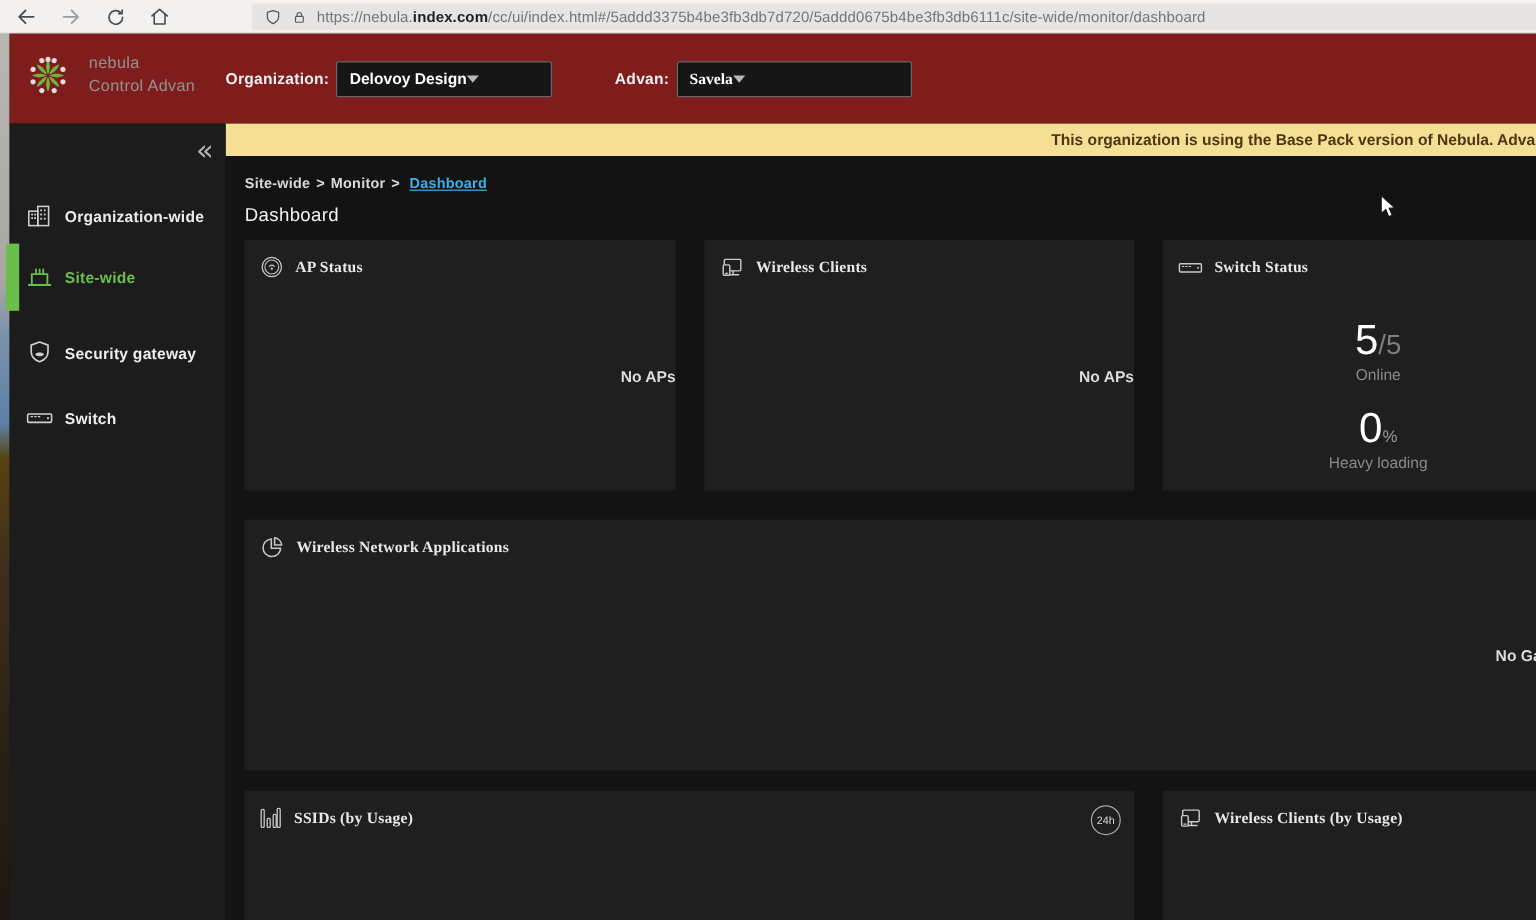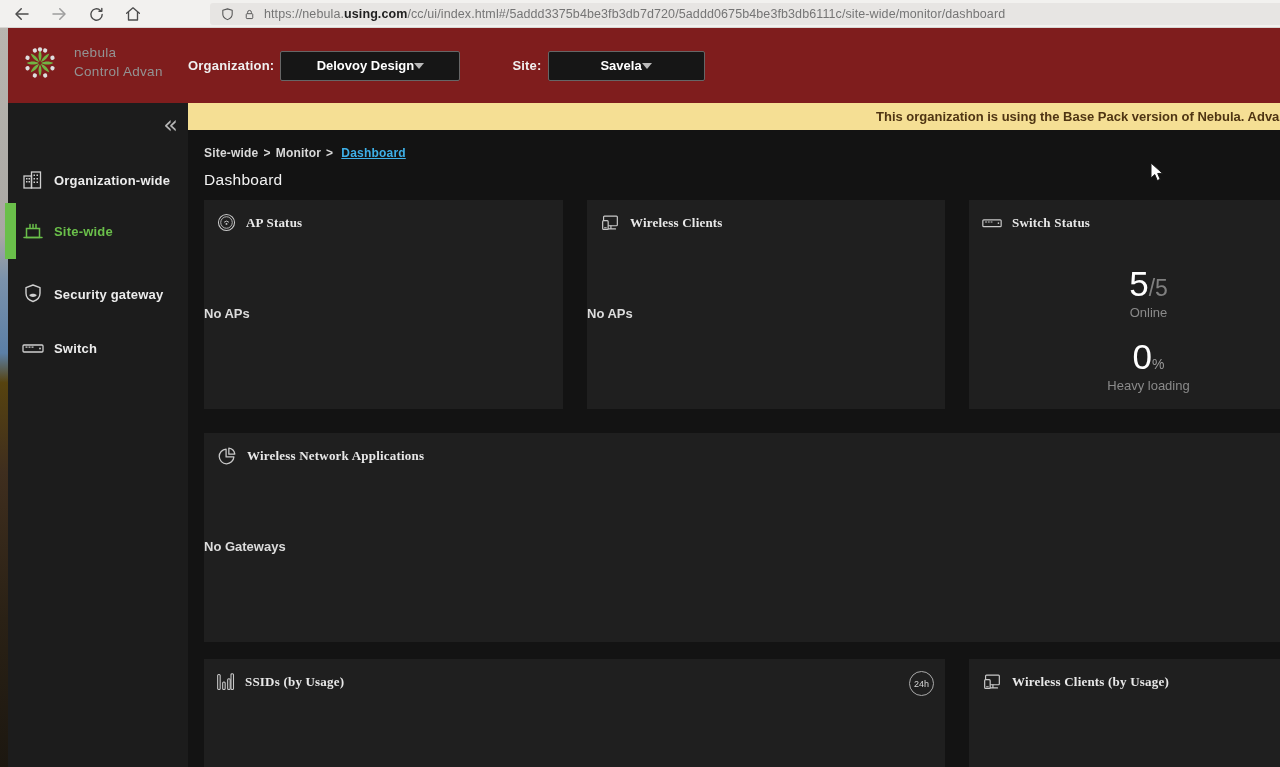--- a/index.html
+++ b/index.html
@@ -26,25 +26,25 @@
   .url-text { font-size:12.5px; color:#757575; letter-spacing:0.1px; }
   .url-text .domain { color:#1f1f1f; font-weight:700; }
   
   .app-header { position:absolute; left:8px; top:28px; width:1272px; height:75px; background:#7f1d1d; }
   .brand { position:absolute; left:14px; top:16px; display:flex; align-items:center; gap:16px; }
   .brand-text { color:#939393; font-size:13.5px; line-height:1.4; letter-spacing:0.3px; }
   .selector-row { position:absolute; left:180px; top:0; height:75px; display:flex; align-items:center; }
   .sel-label { color:#f0f0f0; font-size:13px; font-weight:700; letter-spacing:0.2px; }
   .dropdown {
     height:30px; background:#161616; border:1px solid #666; border-radius:2px;
-    display:flex; align-items:center; justify-content:center;
+    display:flex; align-items:center; justify-content:flex-start;
     padding:0 10px; margin-left:6px; color:#fff; font-size:13px; font-weight:600; cursor:pointer;
   }
   .dd-org { width:180px; margin-right:52px; }
-  .dd-site { width:157px; }
+  .dd-site { width:196px;font-family:Liberation Serif, serif; }
   .caret { width:0; height:0; border-left:5px solid transparent; border-right:5px solid transparent; border-top:6px solid #b9b9b9; }
   
   .banner {
     position:absolute; left:188px; top:103px; width:1092px; height:27px;
     background:var(--banner-bg,#f5df94); overflow:hidden;
   }
   .banner span {
     display:inline-block; padding-left:688px; white-space:nowrap;
     font-size:13px; font-weight:600; line-height:27px; color:var(--banner-fg,#4f3513);
   }
@@ -57,21 +57,21 @@
   .active-bar { position:absolute; left:-3px; top:100px; width:11px; height:56px; background:var(--accent-green,#6abf4a); }
   
   .content { position:absolute; left:188px; top:130px; width:1092px; height:637px; background:#131313; overflow:hidden; }
   .breadcrumb { position:absolute; left:16px; top:16px; font-size:12px; font-weight:700; color:#d9d9d9; letter-spacing:0.2px; }
   .breadcrumb .sep { margin:0 5px; color:#d9d9d9; }
   .breadcrumb a { color:var(--link-blue,#3eb0e8); text-decoration:underline; cursor:pointer; margin-left:3px; }
   .page-title { position:absolute; left:16px; top:41px; font-size:15.5px; color:#f2f2f2; letter-spacing:0.3px; }
   .card { position:absolute; background:#1f1f1f; }
   .card-head { display:flex; align-items:center; gap:9px; padding:12px 12px 0 12px; }
   .card-title { color:#e8e8e8; font-size:13px; font-weight:600; letter-spacing:0.2px;font-family:Liberation Serif, serif; }
-  .empty-msg { position:absolute; left:0; right:0; top:106px; text-align:left; color:#dcdcdc; font-size:13px; font-weight:600; }
+  .empty-msg { position:absolute; left:0; right:0; top:106px; text-align:right; color:#dcdcdc; font-size:13px; font-weight:600; }
   .c-ap  { left:16px;  top:70px;  width:359px; height:209px; }
   .c-wc  { left:399px; top:70px;  width:358px; height:209px; }
   .c-sw  { left:781px; top:70px;  width:359px; height:209px; }
   .c-app { left:16px;  top:303px; width:1124px; height:209px; }
   .c-ssid{ left:16px;  top:529px; width:741px; height:280px; }
   .c-wcu { left:781px; top:529px; width:359px; height:280px; }
   .sw-body { text-align:center; }
   .sw-online { margin-top:30px; }
   .big-num { font-size:35px; color:#fff; }
   .big-den { font-size:23px; color:#7f7f7f; }
@@ -118,21 +118,21 @@
       </div>
     </div>
     <div class="url-bar">
       <svg width="15" height="15" viewBox="0 0 24 24" fill="none" stroke="#565656" stroke-width="1.7" stroke-linejoin="round">
           <path d="M12 3l7.5 2.2v6.3c0 4.2-3.2 6.9-7.5 8.7-4.3-1.8-7.5-4.5-7.5-8.7V5.2z"></path>
         </svg>
       <svg width="13" height="15" viewBox="0 0 24 24" fill="none" stroke="#565656" stroke-width="1.8">
           <rect x="6" y="10.5" width="12" height="9" rx="1.5"></rect>
           <path d="M8.5 10.5V8a3.5 3.5 0 0 1 7 0v2.5"></path>
         </svg>
-      <span class="url-text"><span>https://nebula.</span><span class="domain">using.com</span><span>/cc/ui/index.html#/5addd3375b4be3fb3db7d720/5addd0675b4be3fb3db6111c/site-wide/monitor/dashboard</span></span>
+      <span class="url-text"><span>https://nebula.</span><span class="domain">index.com</span><span>/cc/ui/index.html#/5addd3375b4be3fb3db7d720/5addd0675b4be3fb3db6111c/site-wide/monitor/dashboard</span></span>
     </div>
   </div>
 
   <div class="app-header">
     <div class="brand">
       <svg width="36" height="36" viewBox="0 0 32 32">
         <g>
           <g id="petal">
               <path d="M16 15 C14.2 11.5 14.2 7.5 16 4.2 C17.8 7.5 17.8 11.5 16 15 Z" fill="#72b443"></path>
             </g>
@@ -160,21 +160,21 @@
         <div>nebula</div>
         <div>Control Advan</div>
       </div>
     </div>
     <div class="selector-row">
       <span class="sel-label">Organization:</span>
       <div class="dropdown dd-org">
         <span>Delovoy Design</span>
         <span class="caret"></span>
       </div>
-      <span class="sel-label">Site:</span>
+      <span class="sel-label">Advan:</span>
       <div class="dropdown dd-site">
         <span>Savela</span>
         <span class="caret"></span>
       </div>
     </div>
   </div>
 
   <div class="banner">
     <span>This organization is using the Base Pack version of Nebula. Advan</span>
   </div>

